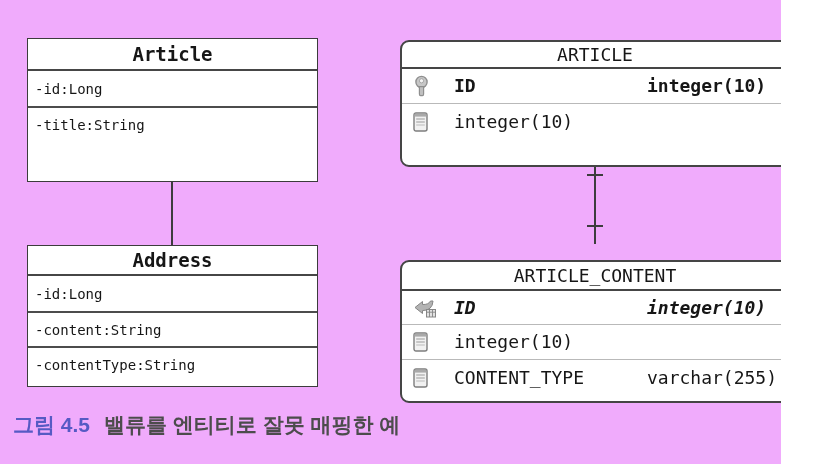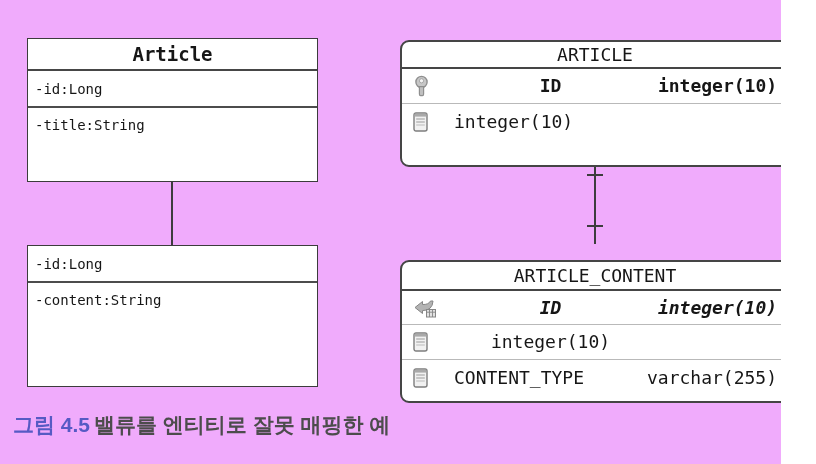--- a/index.html
+++ b/index.html
@@ -70,21 +70,21 @@
   .db-row {
     box-sizing: border-box;
     height: 35px;
     display: grid;
     grid-template-columns: 52px 193px auto;
     align-items: center;
     font-size: 18px;
     color: #161616;
     white-space: nowrap;
   }
-  .db-row.lightsep { border-bottom: 1.5px solid #b9b9b9; text-align: center; }
+  .db-row.lightsep { border-bottom: 1.5px solid #b9b9b9; }
   .db-icon-cell {
     display: flex;
     align-items: center;
     justify-content: flex-start;
     padding-left: 11px;
   }
   .db-name, .db-type { line-height: 1; }
   .pk .db-name, .pk .db-type { font-weight: bold; }
   .pkfk .db-name, .pkfk .db-type { font-weight: bold; font-style: italic; }
 
@@ -100,21 +100,21 @@
     height: 2px;
     background: #3d3d3d;
   }
 
   
   .caption {
     position: absolute;
     left: 13px;
     top: 411px;
     display: flex;
-    gap: 4px;
+    gap: 14px;
     font-family: "Liberation Sans", sans-serif;
     font-size: 21px;
     font-weight: 700;
     line-height: 28px;
     white-space: nowrap;
   }
 </style>
 </head>
 <body>
 
@@ -122,22 +122,24 @@
 
   <div class="uml-box" style="left:27px; top:38px; width:291px; height:144px;">
     <div class="uml-header" style="height:32px;">Article</div>
     <div class="uml-row">-id:Long</div>
     <div class="uml-row sep">-title:String</div>
   </div>
 
   <div class="connector-v" style="left:171px; top:182px; height:63px;"></div>
 
   <div class="uml-box" style="left:27px; top:245px; width:291px; height:142px;">
+    <div class="uml-header" style="height:30px;">Address</div>
     <div class="uml-row">-id:Long</div>
     <div class="uml-row sep">-content:String</div>
+    <div class="uml-row sep">-contentType:String</div>
   </div>
 
   <div class="db-box" style="left:400px; top:40px; width:390px; height:127px;">
     <div class="db-header" style="height:27px;">ARTICLE</div>
     <div class="db-row lightsep pk">
       <span class="db-icon-cell">
         <svg width="17" height="22" viewBox="0 0 17 22">
           <circle cx="8.5" cy="7" r="5.6" fill="#c7c7c7" stroke="#8f8f8f" stroke-width="1.4"></circle>
           <circle cx="8.5" cy="5.8" r="2.1" fill="#f4f4f4" stroke="#9a9a9a" stroke-width="0.8"></circle>
           <path d="M6.4 11.6 L6.4 19 Q6.4 20.6 7.6 20.6 L9.4 20.6 Q10.6 20.6 10.6 19 L10.6 11.6 Z" fill="#c0c0c0" stroke="#8f8f8f" stroke-width="1.2"></path>

